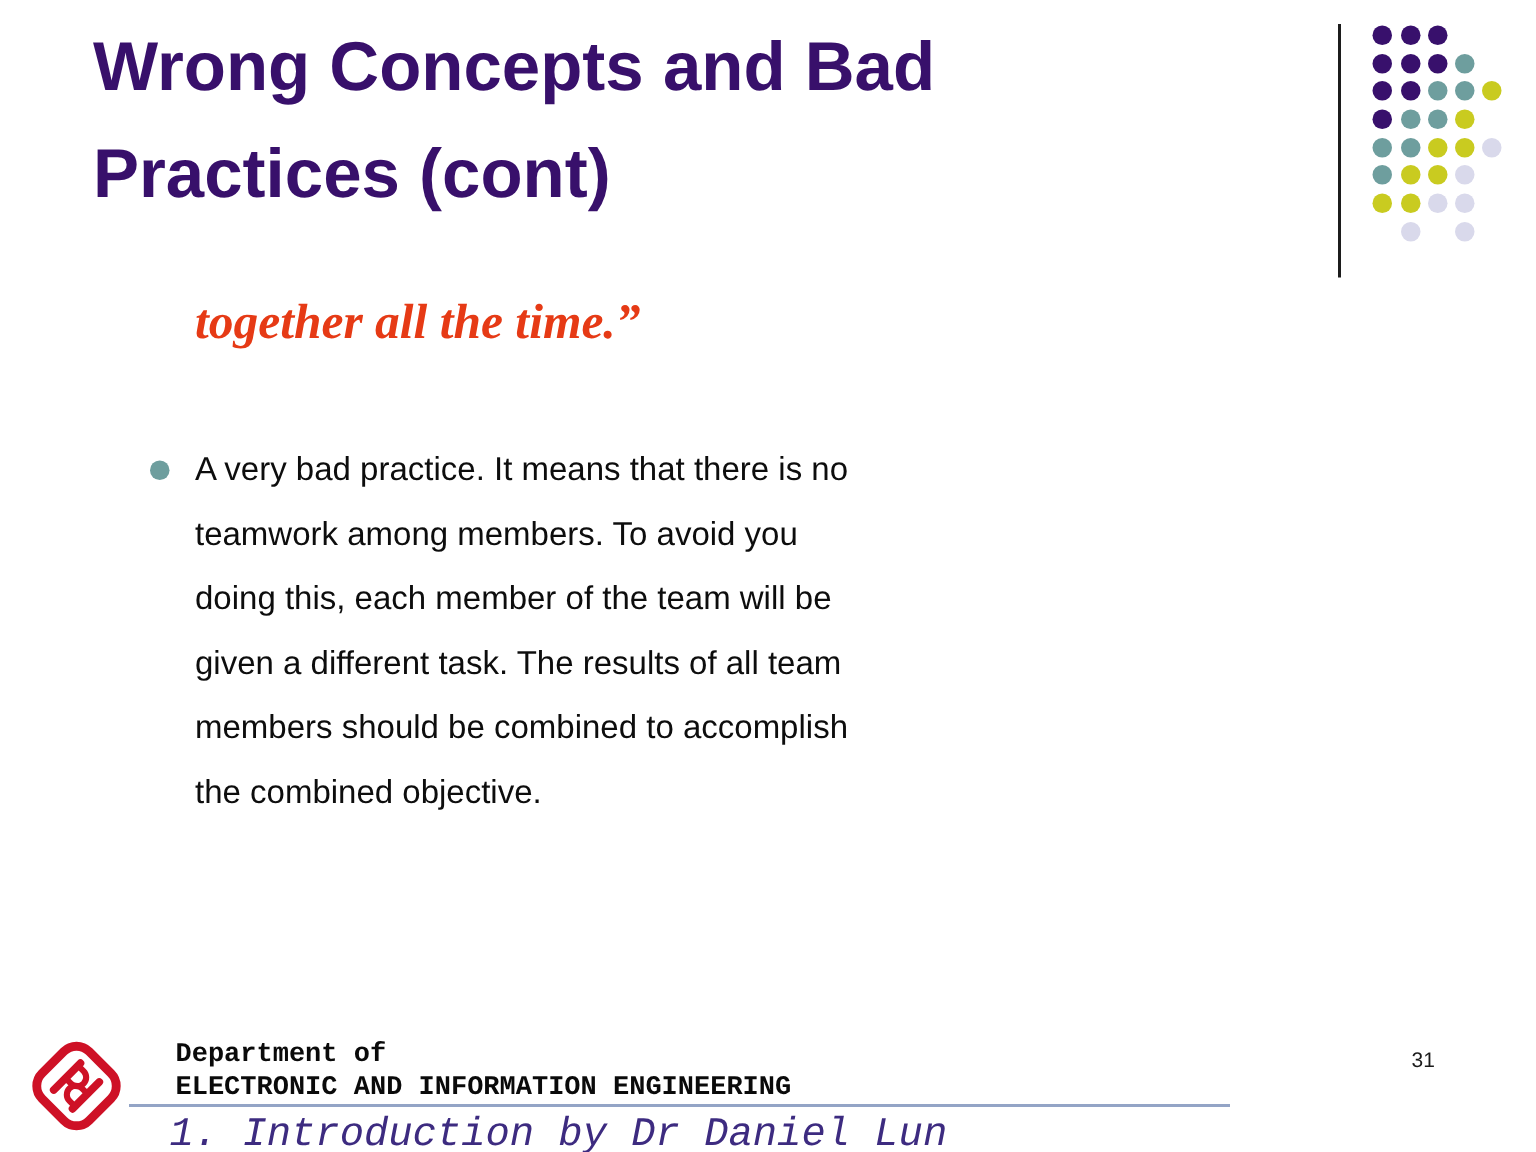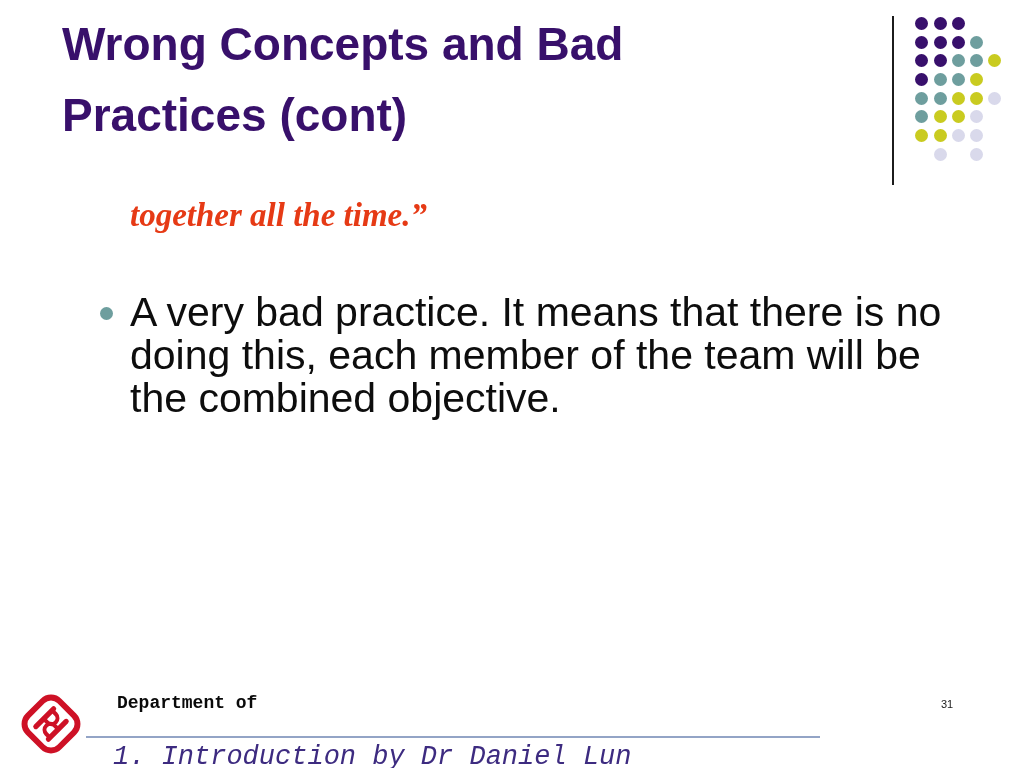--- a/index.html
+++ b/index.html
@@ -24,37 +24,37 @@
     font-size:33px;line-height:41px;color:var(--quote_color,#E63A15);
   }
   .quote .q2{padding-left:25px;}
   
   .bullet-marker{
     left:100px;top:307px;width:13px;height:13px;border-radius:50%;
     background:var(--bullet_marker_color,#6E9E9E);
   }
   .body-text{
     left:130px;top:291px;width:830px;
-    font-size:41px;line-height:43px;color:#0d0d0d;
+    font-size:22px;line-height:43px;color:#0d0d0d;
   }
   
   .logo{left:14px;top:684px;}
   .logo-stroke{stroke:var(--logo_color,#CE1126);fill:none;}
   .dept{
     left:117px;top:692px;
     font-family:Liberation Mono, monospace;font-weight:bold;
     font-size:18px;line-height:22px;color:#0a0a0a;white-space:nowrap;
   }
   .divider{left:86px;top:736px;width:734px;height:2px;background:var(--divider_color,#93A4C6);}
   .course{
     left:113px;top:742px;
     font-family:Liberation Mono, monospace;font-style:italic;
     font-size:27px;color:var(--course_color,#3D2B80);white-space:nowrap;text-align:right;
   }
-  .pagenum{left:941px;top:698px;font-size:11px;color:#1a1a1a;}
+  .pagenum{left:941px;top:698px;font-size:14px;color:#1a1a1a;}
 </style>
 </head>
 <body>
 
 <div id="slide">
 
   <div class="abs title">
     <div>Wrong Concepts and Bad</div>
     <div>Practices (cont)</div>
   </div>
@@ -94,38 +94,42 @@
       <span class="dot" style="left: 970.1px; top: 147.7px; background: rgb(217, 217, 235);"></span>
     </div>
 
   <div class="abs quote">
     <div class="q2">together all the time.”</div>
   </div>
 
   <div class="abs bullet-marker"></div>
   <div class="abs body-text">
     <div>A very bad practice. It means that there is no</div>
+    <div>teamwork among members. To avoid you</div>
     <div>doing this, each member of the team will be</div>
+    <div>given a different task. The results of all team</div>
+    <div>members should be combined to accomplish</div>
     <div>the combined objective.</div>
   </div>
 
   <div class="abs logo">
     <svg width="74" height="80" viewBox="0 0 100 100" aria-hidden="true">
       <g transform="rotate(45 50 50)" stroke-linecap="round">
         <rect class="logo-stroke" x="20" y="20" width="60" height="60" rx="16" stroke-width="8"></rect>
         <path class="logo-stroke" d="M38 33 V67" stroke-width="7"></path>
         <path class="logo-stroke" d="M38 36 h7 a8 8 0 1 1 0 16 h-7" stroke-width="5.5"></path>
         <path class="logo-stroke" d="M62 67 V33" stroke-width="7"></path>
         <path class="logo-stroke" d="M62 64 h-7 a8 8 0 1 1 0 -16 h7" stroke-width="5.5"></path>
       </g>
     </svg>
   </div>
 
   <div class="abs dept">
     <div>Department of</div>
+    <div>ELECTRONIC AND INFORMATION ENGINEERING</div>
   </div>
 
   <div class="abs divider"></div>
 
   <div class="abs course">1. Introduction by Dr Daniel Lun</div>
 
   <div class="abs pagenum">31</div>
 
 </div>
 

